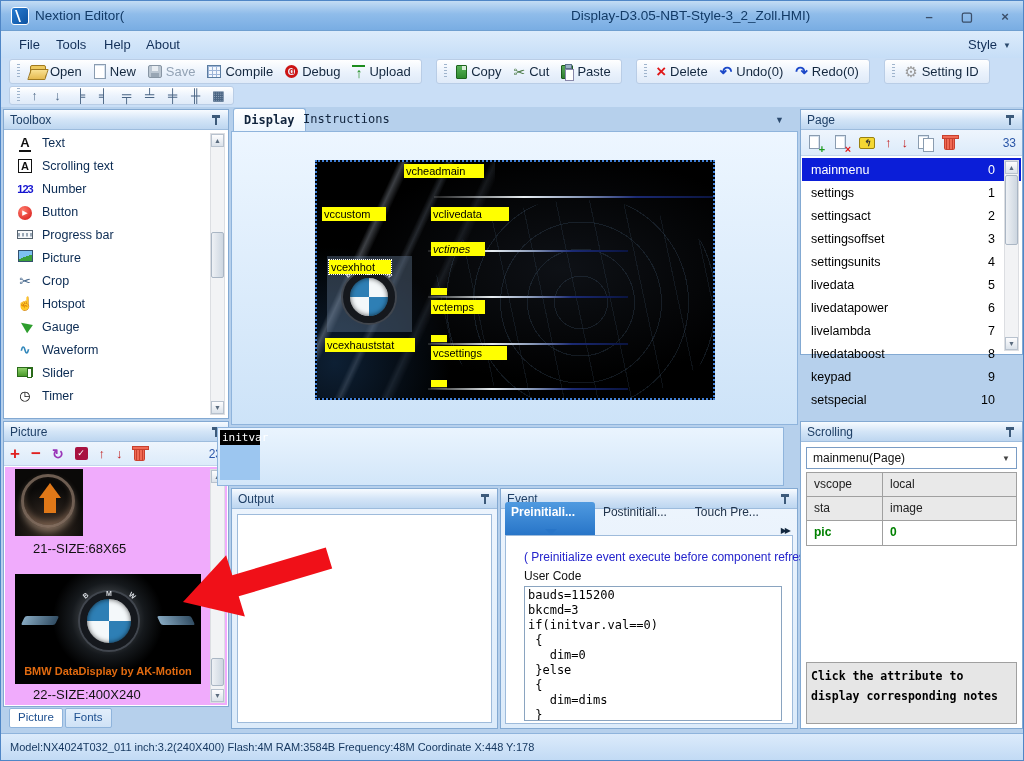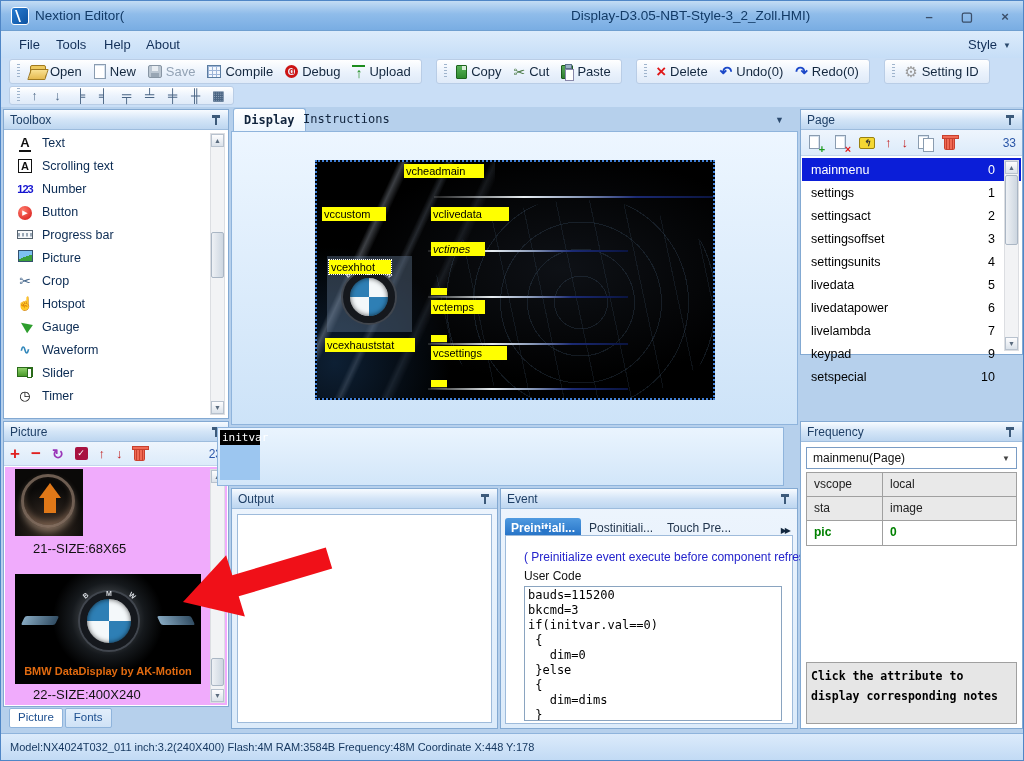--- a/index.html
+++ b/index.html
@@ -166,21 +166,21 @@
   
   .varstrip{position:absolute;left:216px;top:426px;width:567px;height:59px;background:linear-gradient(#eaf4fe,#d2e6f9);border:1px solid #8fb4dc;}
   .varlabel{position:absolute;left:2px;top:2px;width:40px;height:15px;background:#000;color:#fff;font-family:"DejaVu Sans Mono",monospace;font-size:11px;line-height:15px;padding-left:2px;}
   .varbox{position:absolute;left:2px;top:17px;width:40px;height:35px;background:#9cc6f0;}
 
   
   .output{left:230px;top:487px;width:267px;height:241px;background:linear-gradient(#eef5fd,#dcebfa);}
   .out-body{position:absolute;left:5px;top:25px;right:5px;bottom:5px;background:#fff;border:1px solid #9ebbdb;}
   .event{left:499px;top:487px;width:298px;height:241px;background:linear-gradient(#eef5fd,#dcebfa);}
   .etabs{position:absolute;left:4px;top:22px;right:4px;height:24px;display:flex;align-items:flex-end;gap:2px;}
-  .etab{height:17px;padding:3px 6px 0 6px;font-size:12px;color:#22354d;white-space:nowrap;overflow:hidden;}
+  .etab{height:33px;padding:3px 20px 0 6px;font-size:12px;color:#22354d;white-space:nowrap;overflow:hidden;}
   .etab.sel{background:linear-gradient(#4f9ae0,#2875c8);color:#fff;font-weight:bold;border-radius:3px 3px 0 0;position:relative;}
   .etab.sel::after{content:"";position:absolute;left:45%;bottom:-6px;border:6px solid transparent;border-top-color:#2875c8;}
   .emore{margin-left:auto;color:#14283f;font-size:8px;letter-spacing:-2px;padding-right:4px;}
   .ev-body{position:absolute;left:4px;top:46px;right:4px;bottom:4px;background:#fff;border:1px solid #9ebbdb;}
   .ev-hint{position:absolute;left:18px;top:14px;color:#2424cc;font-size:12px;white-space:nowrap;}
   .ev-uc{position:absolute;left:18px;top:33px;color:#111;font-size:12px;}
   .codebox{position:absolute;left:18px;top:50px;width:258px;height:135px;border:1px solid #8aa4c0;background:#fff;overflow:hidden;}
   .codebox pre{margin:0;padding:1px 3px;font-family:"DejaVu Sans Mono",monospace;font-size:12px;line-height:15px;color:#000;}
 
   
@@ -542,37 +542,41 @@
         </div>
       <div class="prow">
           <span class="nm">livedatapower</span>
           <span class="id">6</span>
         </div>
       <div class="prow">
           <span class="nm">livelambda</span>
           <span class="id">7</span>
         </div>
       <div class="prow">
+          <span class="nm">livedataboost</span>
+          <span class="id">8</span>
+        </div>
+      <div class="prow">
           <span class="nm">keypad</span>
           <span class="id">9</span>
         </div>
       <div class="prow">
           <span class="nm">setspecial</span>
           <span class="id">10</span>
         </div>
       <div class="vscroll">
         <span class="sbtn up">▲</span>
         <span class="sthumb" style="top:14px;height:70px;"></span>
         <span class="sbtn dn">▼</span>
       </div>
     </div>
   </section>
 
   <section class="panel attr">
-    <div class="ptitle"><span>Frequency</span><span class="pin"></span></div>
+    <div class="ptitle"><span>Scrolling</span><span class="pin"></span></div>
     <div class="sel-combo">
       <span>mainmenu(Page)</span>
       <span class="car">▼</span>
     </div>
     <div class="atable">
       <div class="arow gray">
           <span class="k">vscope</span>
           <span class="v">local</span>
         </div>
       <div class="arow gray">

